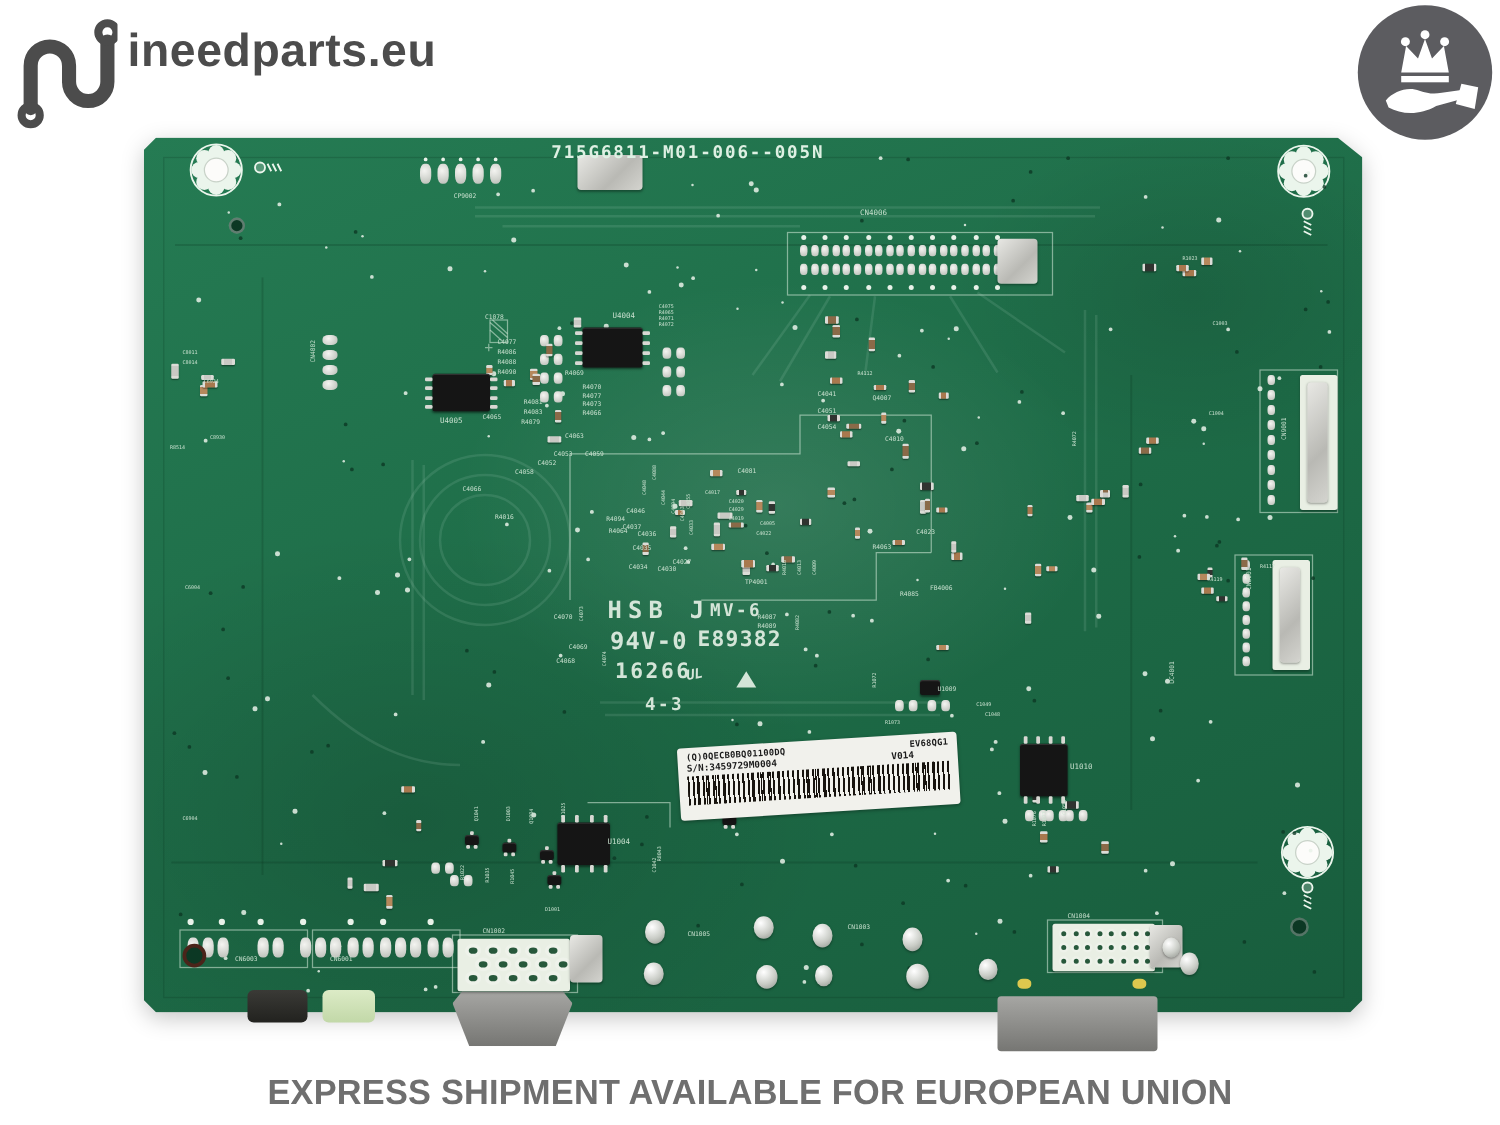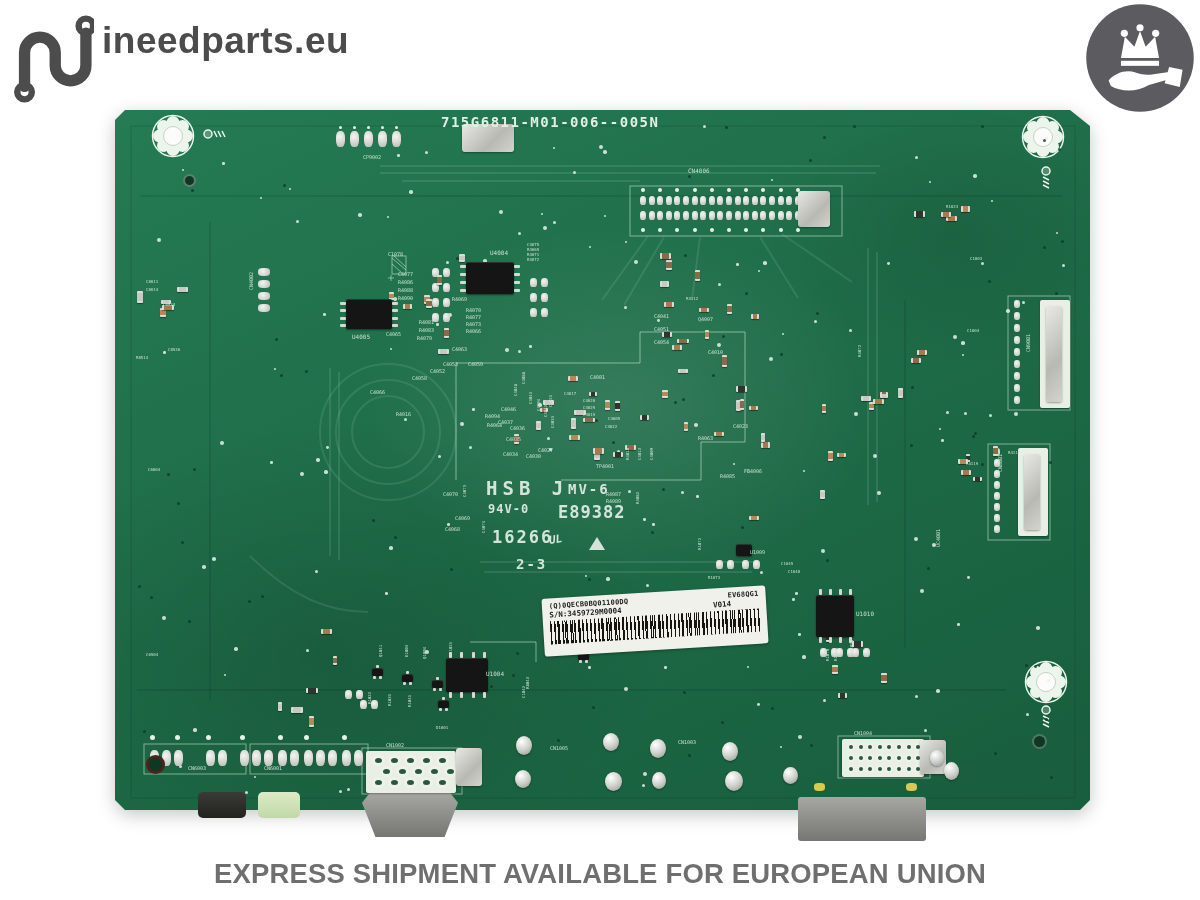--- a/index.html
+++ b/index.html
@@ -64,21 +64,21 @@
       repeating-linear-gradient(90deg,#17130e 0 1.5px,transparent 1.5px 4px),
       repeating-linear-gradient(90deg,#17130e 0 1px,transparent 1px 7.3px);}
 
   
   .mark{position:absolute;color:#dceade;font-family:"DejaVu Sans Mono",monospace;font-weight:bold;
         z-index:4;opacity:.96;white-space:nowrap;}
   .part-number{position:absolute;left:441px;top:114px;z-index:4;color:#def0e3;
         font-family:"DejaVu Sans Mono",monospace;font-size:14px;font-weight:bold;letter-spacing:1.5px;}
   .m-hsb{left:486px;top:477px;font-size:19px;letter-spacing:5px;}
   .m-mv{left:568px;top:481px;font-size:14px;letter-spacing:2px;}
-  .m-94v{left:488px;top:502px;font-size:12px;letter-spacing:1px;}
+  .m-94v{left:488px;top:502px;font-size:19px;letter-spacing:1px;}
   .m-e89{left:558px;top:502px;font-size:17px;letter-spacing:1px;}
   .m-date{left:492px;top:527px;font-size:17px;letter-spacing:2px;}
   .m-ul{left:549px;top:533px;font-size:11px;font-style:italic;transform:rotate(-10deg);}
   .m-tri{left:589px;top:537px;width:0;height:0;border-left:8px solid transparent;
          border-right:8px solid transparent;border-bottom:13px solid #dceade;}
   .m-rev{left:516px;top:556px;font-size:14px;letter-spacing:2px;}
 </style>
 </head>
 <body>
 
@@ -200,21 +200,21 @@
 
   <div class="part-number">715G6811-M01-006--005N</div>
 
   <span class="mark m-hsb">HSB J</span>
   <span class="mark m-mv">MV-6</span>
   <span class="mark m-94v">94V-0</span>
   <span class="mark m-e89">E89382</span>
   <span class="mark m-date">16266</span>
   <span class="mark m-ul">UL</span>
   <div class="mark m-tri"></div>
-  <span class="mark m-rev">2-3</span>
+  <span class="mark m-rev">4-3</span>
 
   <div class="sticker">
     <div class="st-l1">
       <span>(Q)0QECB0BQ01100DQ</span>
       <span>EV68QG1</span>
     </div>
     <div class="st-l2">
       <span>S/N:3459729M0004</span>
       <span>V014</span>
     </div>

